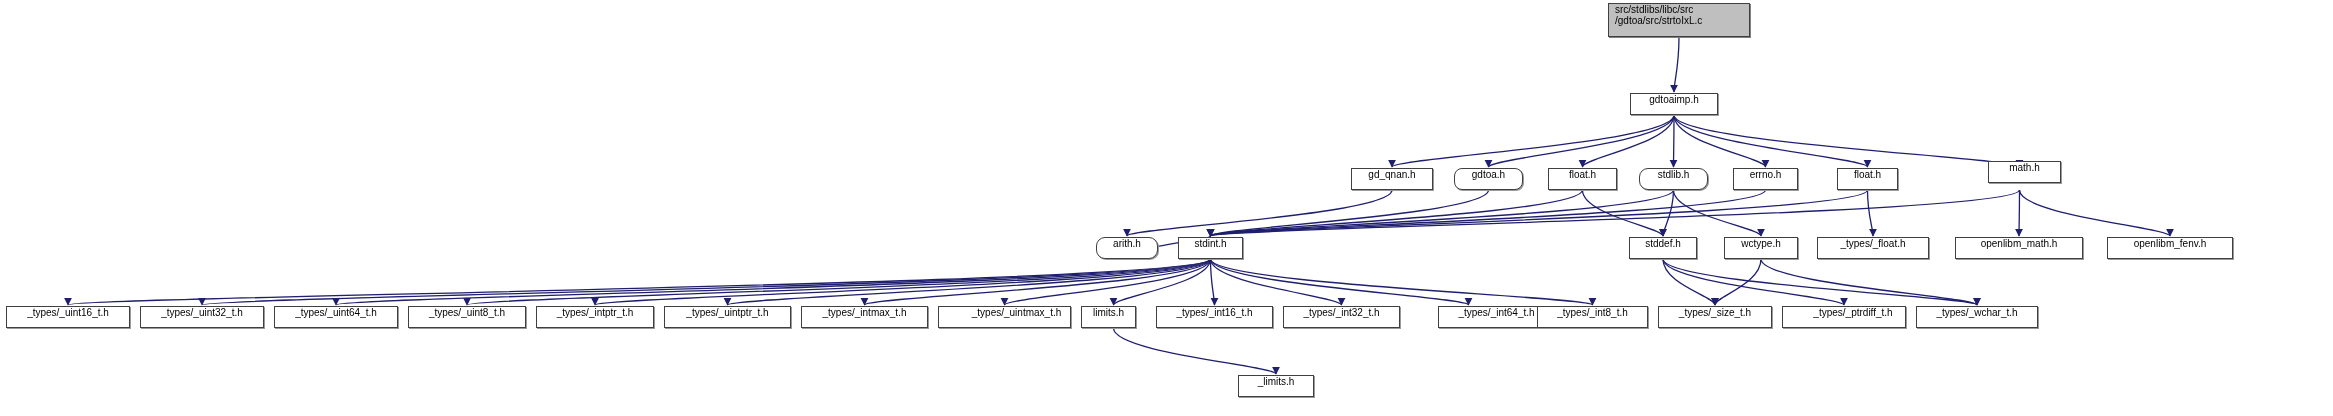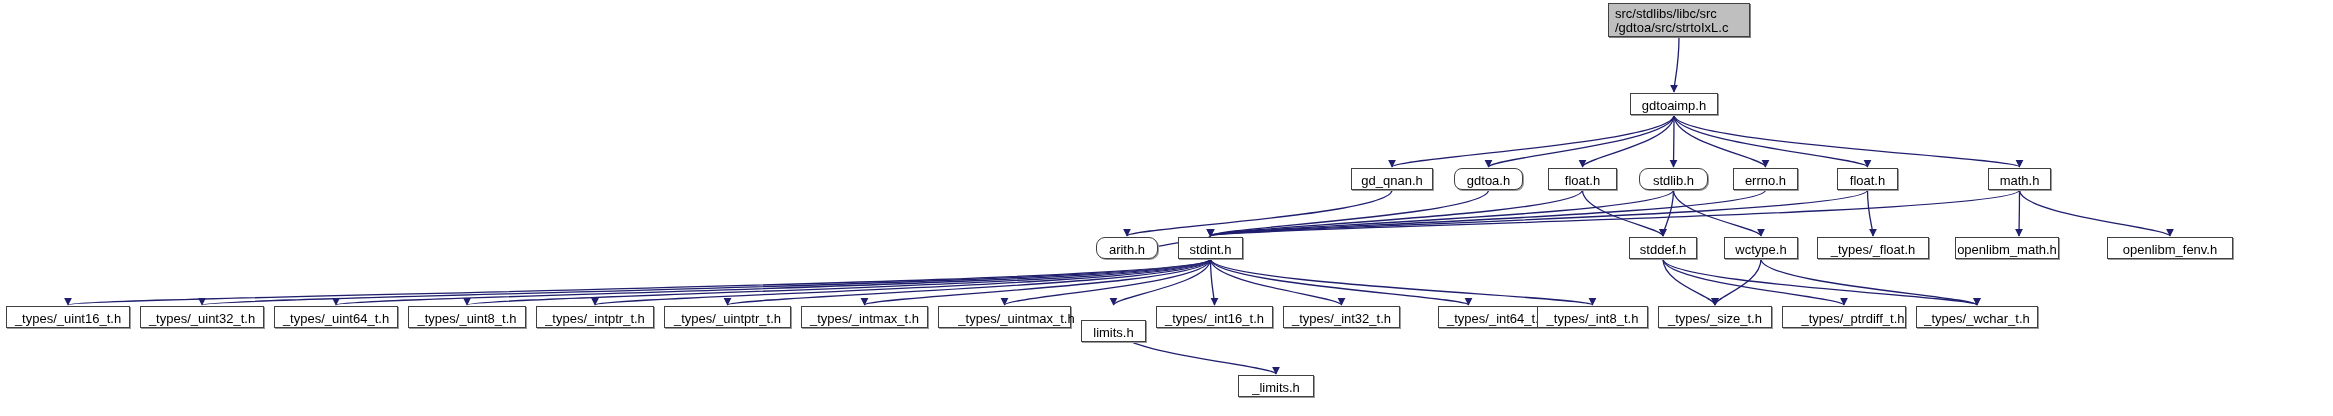--- a/index.html
+++ b/index.html
@@ -21,24 +21,24 @@
     top: 0;
     width: 2333px;
     height: 416px;
   }
   .gnode {
     position: absolute;
     box-sizing: border-box;
     background: #ffffff;
     border: 1px solid #404040;
     color: #000000;
-    font-size: 13px;
+    font-size: 10px;
     line-height: 1.12;
     display: flex;
-    align-items: flex-end;
+    align-items: flex-start;
     justify-content: center;
     text-align: center;
     white-space: pre;
     letter-spacing: 0px;
   }
   .gnode.root {
     background: #bfbfbf;
     border: 1px solid #404040;
     box-shadow: 1px 1px 0 0 #808080;
     text-align: left;
@@ -106,37 +106,37 @@
   <div id="node-layer">
       <div class="gnode root" style="left: 1608px; top: 3px; width: 142px; height: 34px;"><span>src/stdlibs/libc/src
 /gdtoa/src/strtoIxL.c</span></div>
       <div class="gnode shadowed" style="left: 1630px; top: 93px; width: 88px; height: 22px;"><span>gdtoaimp.h</span></div>
       <div class="gnode shadowed" style="left: 1351px; top: 168px; width: 82px; height: 22px;"><span>gd_qnan.h</span></div>
       <div class="gnode shadowed" style="left: 1454px; top: 168px; width: 69px; height: 22px; border-radius: 8px;"><span>gdtoa.h</span></div>
       <div class="gnode shadowed" style="left: 1548px; top: 168px; width: 69px; height: 22px;"><span>float.h</span></div>
       <div class="gnode shadowed" style="left: 1639px; top: 168px; width: 69px; height: 22px; border-radius: 9px;"><span>stdlib.h</span></div>
       <div class="gnode shadowed" style="left: 1733px; top: 168px; width: 65px; height: 22px;"><span>errno.h</span></div>
       <div class="gnode shadowed" style="left: 1837px; top: 168px; width: 61px; height: 22px;"><span>float.h</span></div>
-      <div class="gnode shadowed" style="left: 1988px; top: 168px; width: 63px; height: 22px;"><span>math.h</span></div>
+      <div class="gnode shadowed" style="left: 1988px; top: 161px; width: 73px; height: 22px;"><span>math.h</span></div>
       <div class="gnode shadowed" style="left: 1096px; top: 237px; width: 62px; height: 22px; border-radius: 9px;"><span>arith.h</span></div>
       <div class="gnode shadowed" style="left: 1178px; top: 237px; width: 65px; height: 22px;"><span>stdint.h</span></div>
       <div class="gnode shadowed" style="left: 1629px; top: 237px; width: 68px; height: 22px;"><span>stddef.h</span></div>
       <div class="gnode shadowed" style="left: 1724px; top: 237px; width: 74px; height: 22px;"><span>wctype.h</span></div>
       <div class="gnode shadowed" style="left: 1817px; top: 237px; width: 112px; height: 22px;"><span>_types/_float.h</span></div>
-      <div class="gnode shadowed" style="left: 1955px; top: 237px; width: 104px; height: 22px;"><span>openlibm_math.h</span></div>
+      <div class="gnode shadowed" style="left: 1955px; top: 237px; width: 128px; height: 22px;"><span>openlibm_math.h</span></div>
       <div class="gnode shadowed" style="left: 2107px; top: 237px; width: 126px; height: 22px;"><span>openlibm_fenv.h</span></div>
       <div class="gnode shadowed" style="left: 6px; top: 306px; width: 124px; height: 22px;"><span>_types/_uint16_t.h</span></div>
       <div class="gnode shadowed" style="left: 140px; top: 306px; width: 124px; height: 22px;"><span>_types/_uint32_t.h</span></div>
       <div class="gnode shadowed" style="left: 274px; top: 306px; width: 124px; height: 22px;"><span>_types/_uint64_t.h</span></div>
       <div class="gnode shadowed" style="left: 408px; top: 306px; width: 118px; height: 22px;"><span>_types/_uint8_t.h</span></div>
       <div class="gnode shadowed" style="left: 536px; top: 306px; width: 118px; height: 22px;"><span>_types/_intptr_t.h</span></div>
       <div class="gnode shadowed" style="left: 664px; top: 306px; width: 127px; height: 22px;"><span>_types/_uintptr_t.h</span></div>
       <div class="gnode shadowed" style="left: 801px; top: 306px; width: 127px; height: 22px;"><span>_types/_intmax_t.h</span></div>
       <div class="gnode shadowed" style="left: 938px; top: 306px; width: 133px; height: 22px; padding-left: 24px;"><span>_types/_uintmax_t.h</span></div>
-      <div class="gnode shadowed" style="left: 1081px; top: 320px; width: 65px; height: 22px;"><span>limits.h</span></div>
+      <div class="gnode shadowed" style="left: 1081px; top: 306px; width: 55px; height: 22px;"><span>limits.h</span></div>
       <div class="gnode shadowed" style="left: 1156px; top: 306px; width: 117px; height: 22px;"><span>_types/_int16_t.h</span></div>
       <div class="gnode shadowed" style="left: 1283px; top: 306px; width: 117px; height: 22px;"><span>_types/_int32_t.h</span></div>
       <div class="gnode shadowed" style="left: 1410px; top: 306px; width: 117px; height: 22px; margin-left: 28px;"><span>_types/_int64_t.h</span></div>
       <div class="gnode shadowed" style="left: 1537px; top: 306px; width: 111px; height: 22px;"><span>_types/_int8_t.h</span></div>
       <div class="gnode shadowed" style="left: 1658px; top: 306px; width: 114px; height: 22px;"><span>_types/_size_t.h</span></div>
       <div class="gnode shadowed" style="left: 1782px; top: 306px; width: 124px; height: 22px; padding-left: 18px;"><span>_types/_ptrdiff_t.h</span></div>
       <div class="gnode shadowed" style="left: 1916px; top: 306px; width: 122px; height: 22px;"><span>_types/_wchar_t.h</span></div>
       <div class="gnode shadowed" style="left: 1238px; top: 375px; width: 76px; height: 22px;"><span>_limits.h</span></div>
     </div>
 </div>

